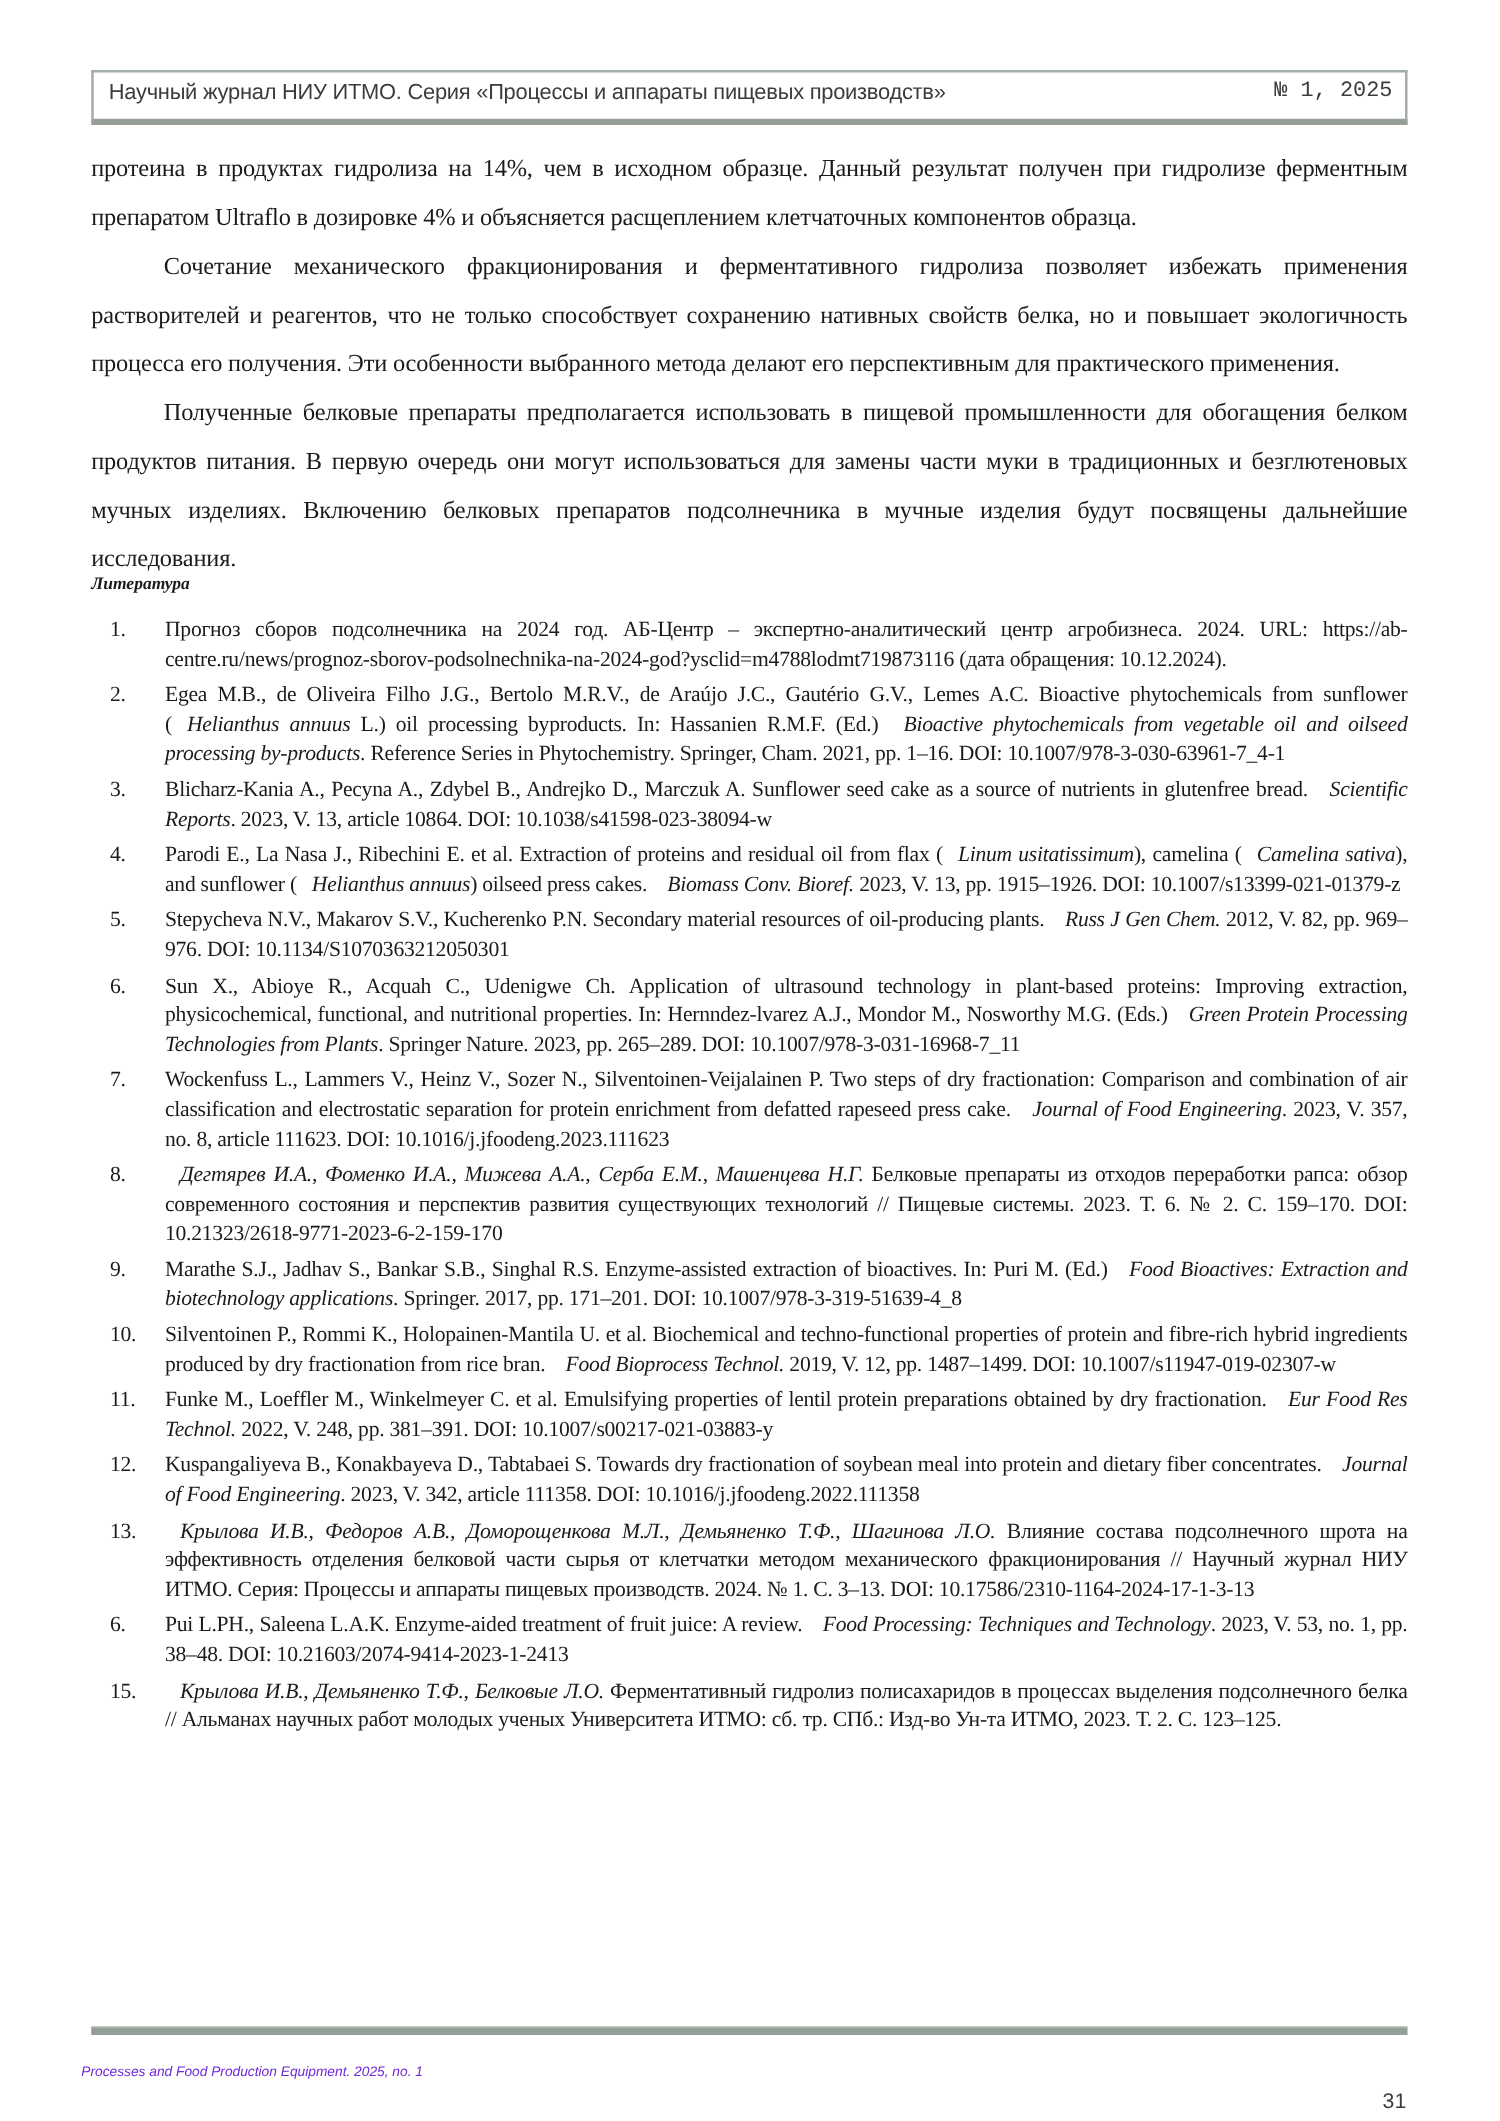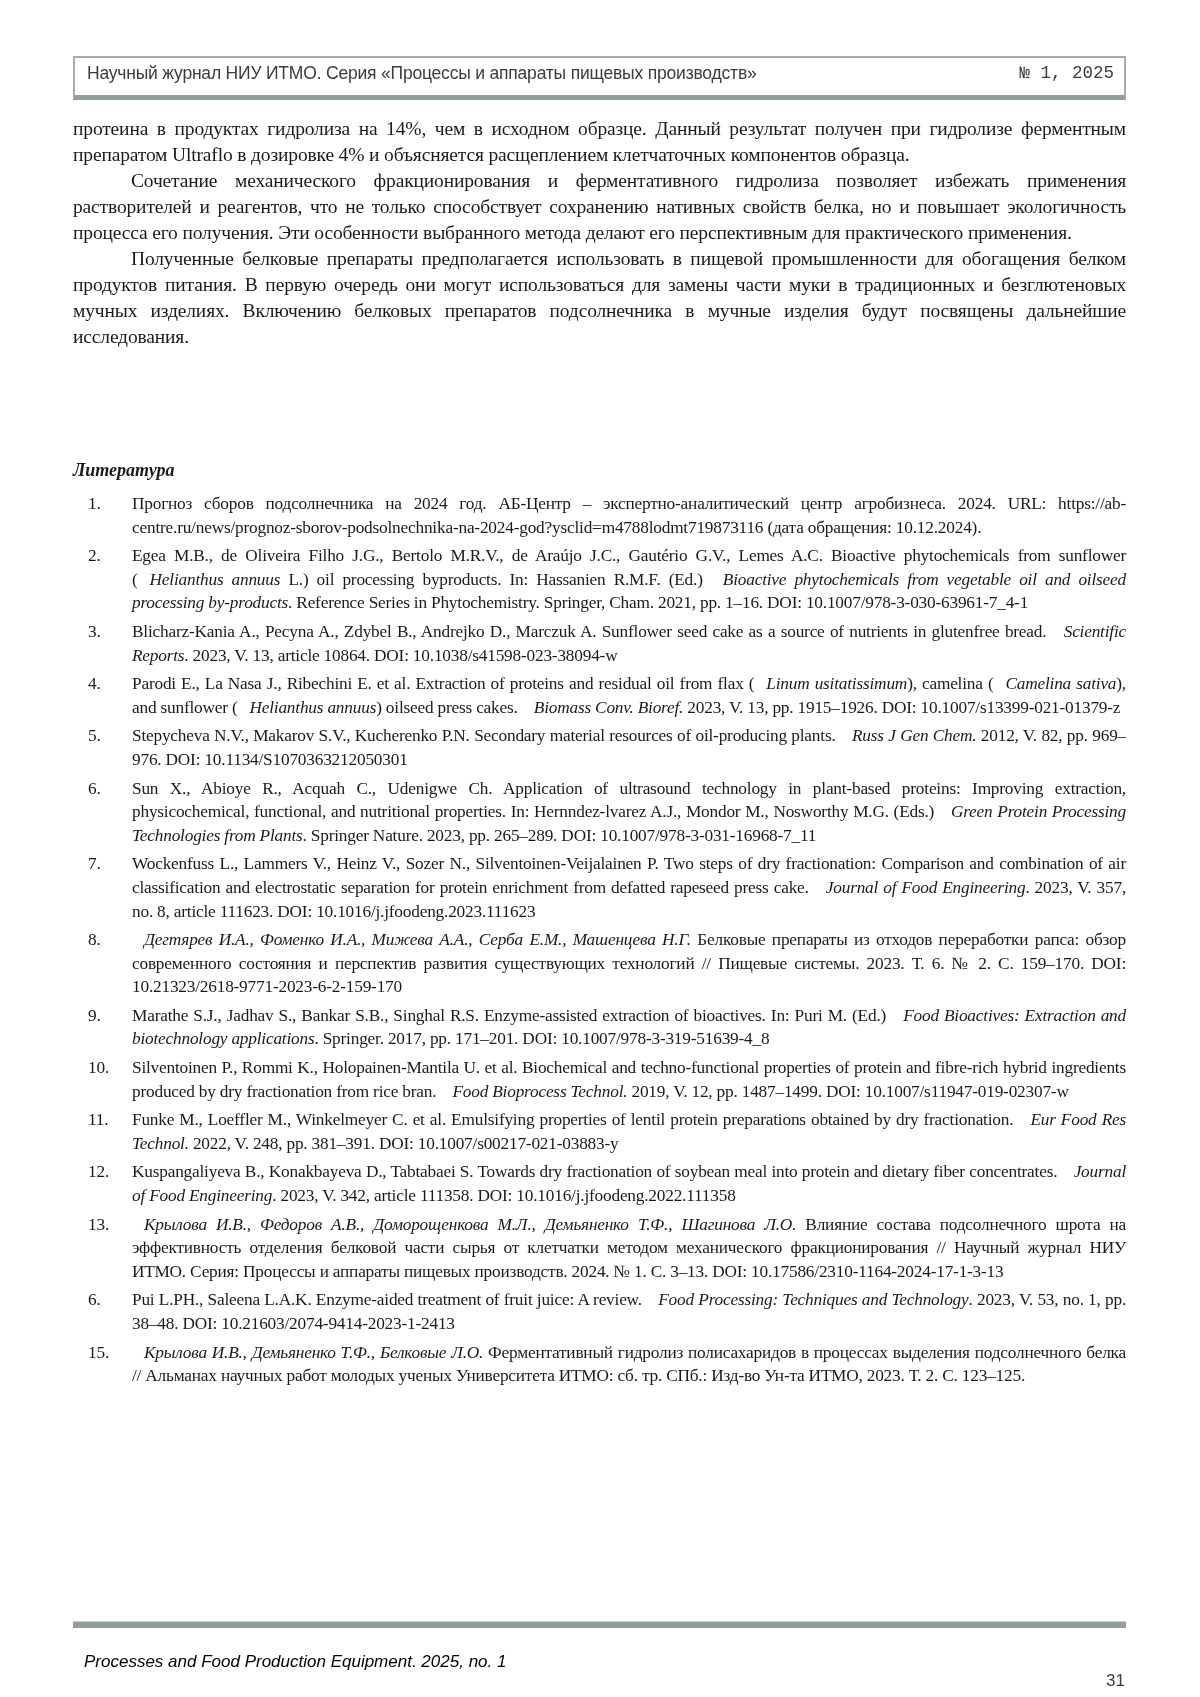--- a/index.html
+++ b/index.html
@@ -18,45 +18,45 @@
     font-family: "Liberation Sans", "DejaVu Sans", sans-serif;
     font-size: 17.5px; color: #3c3c3c; letter-spacing: -0.2px;
   }
   .header-issue {
     position: absolute; right: 10px; top: 5px;
     font-family: Liberation Mono, monospace;
     font-size: 17.5px; color: #3c3c3c;
   }
   .body-text {
     position: absolute; left: 73px; width: 1053px;
-    font-size: 19.5px; line-height: 26px; text-align: justify;
+    font-size: 19.5px; line-height: 39px; text-align: justify;
     letter-spacing: -0.15px;
   }
   .body-text p { margin: 0; }
   .body-text p.indent { text-indent: 58px; }
   .refs-title {
     position: absolute; left: 73px; top: 460px;
-    font-size: 18px; font-weight: bold; font-style: italic;
+    font-size: 14px; font-weight: bold; font-style: italic;
   }
   .refs {
     position: absolute; left: 73px; top: 492px; width: 1053px;
     margin: 0; padding: 0; list-style: none;
     font-size: 17.3px; line-height: 23.6px; letter-spacing: -0.2px;
   }
   .refs li { position: relative; padding-left: 59px; text-align: justify; margin-bottom: 5px; }
   .refs .num { position: absolute; left: 15px; top: 0; }
   .refs i { font-style: italic; margin-left: 12px; }
   .footer-rule {
     position: absolute; left: 73px; top: 1621px; width: 1053px; height: 6px;
     background: #939e97; border-top: 1px solid #c9d0cb;
   }
   .footer-journal {
-    position: absolute; left: 84px; top: 1652px;
+    position: absolute; left: 65px; top: 1652px;
     font-family: "Liberation Sans", "DejaVu Sans", sans-serif;
-    font-style: italic; font-size: 17px; color: #000000;
+    font-style: italic; font-size: 11px; color: #6d28d9;
   }
   .page-number {
     position: absolute; right: 75px; top: 1636px;
     font-family: "Liberation Sans", "DejaVu Sans", sans-serif;
     font-size: 17px; color: #3c3c3c; margin-top: 35px;
   }
 </style>
 </head>
 <body>
 

